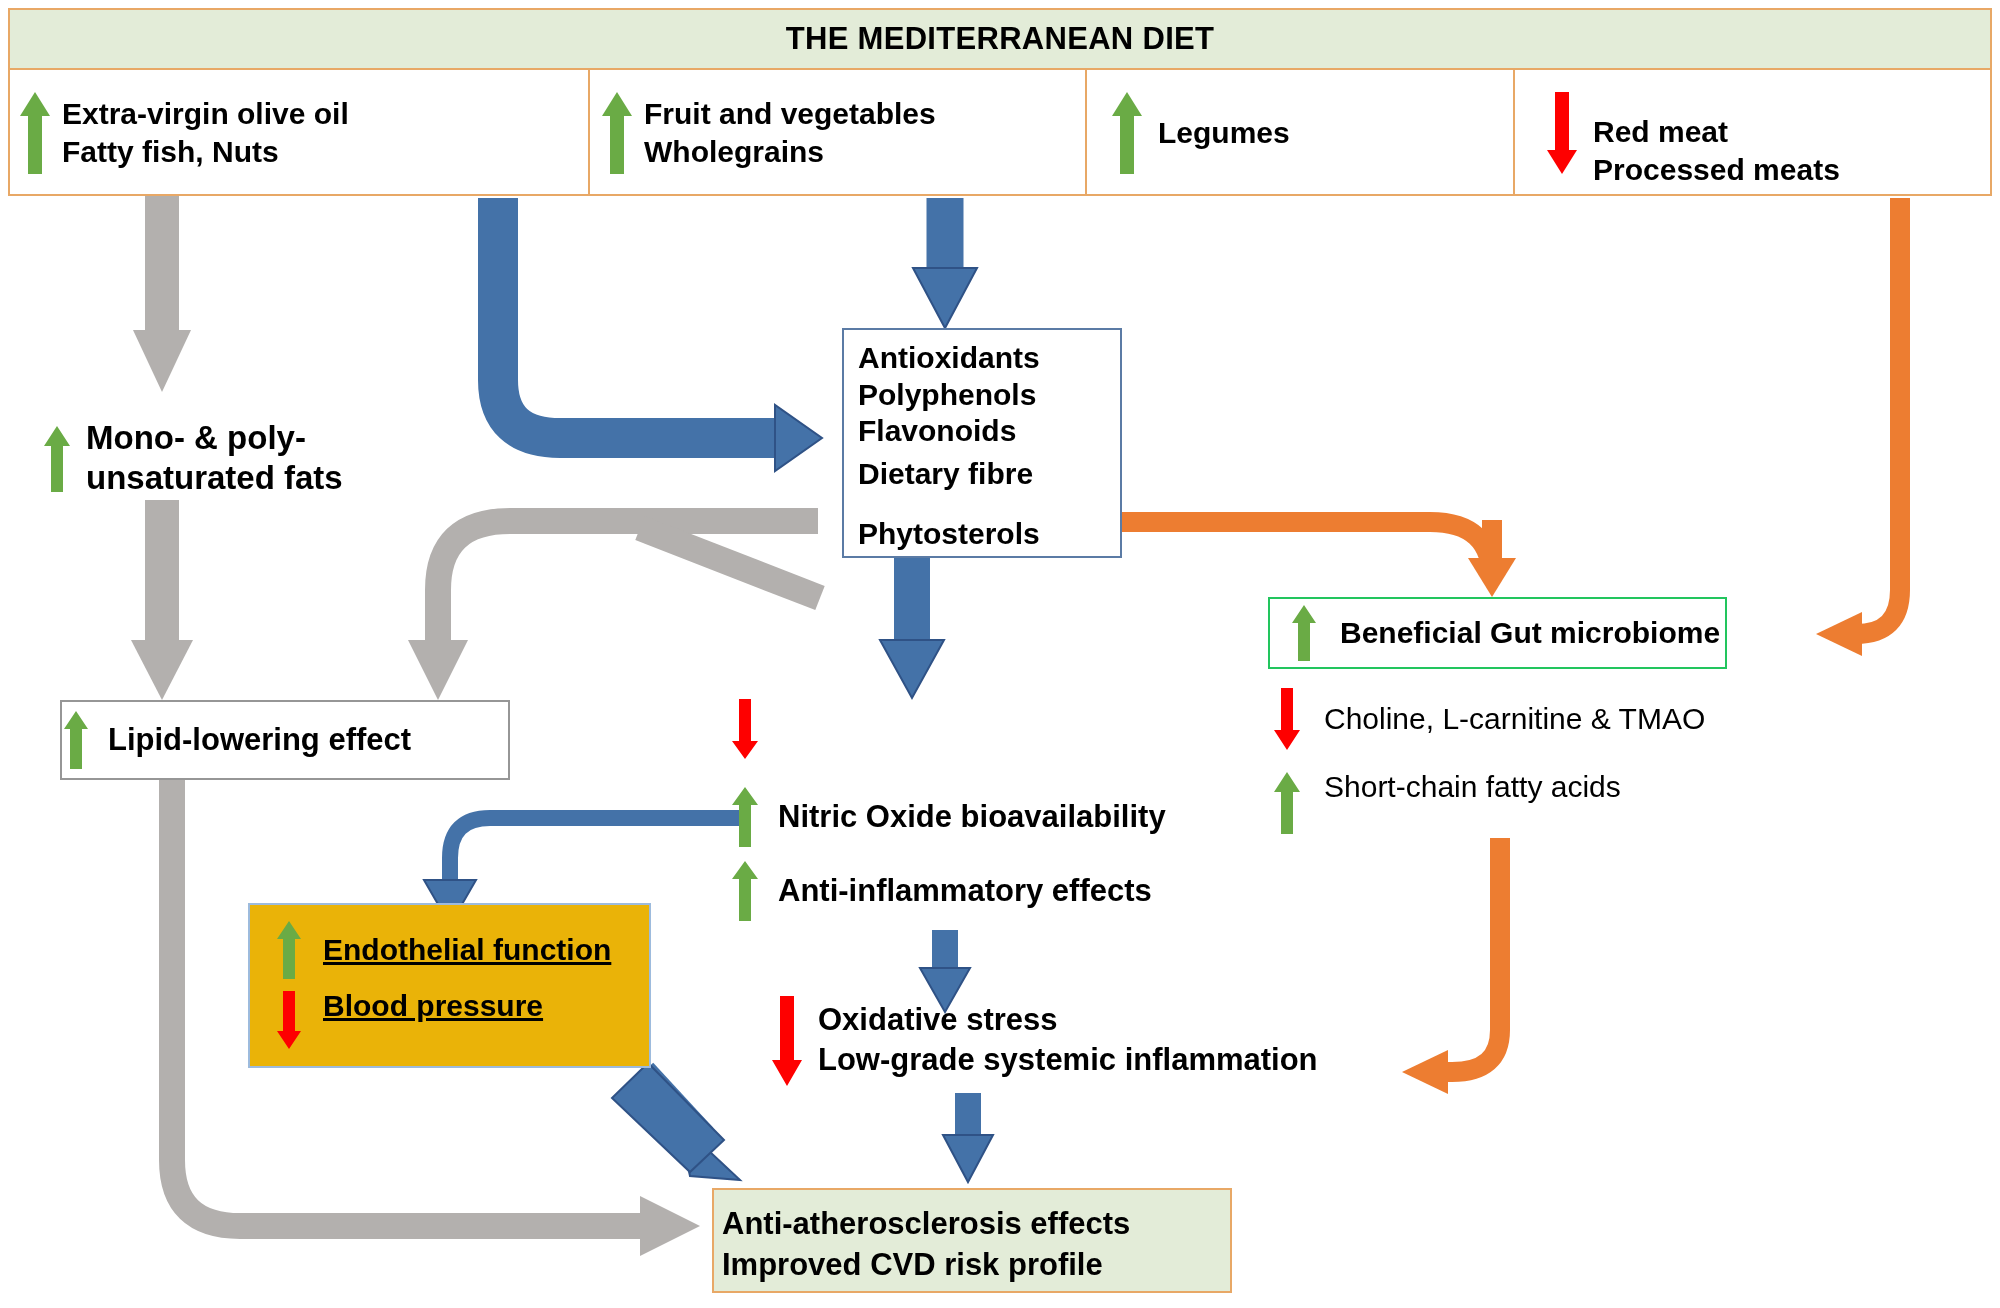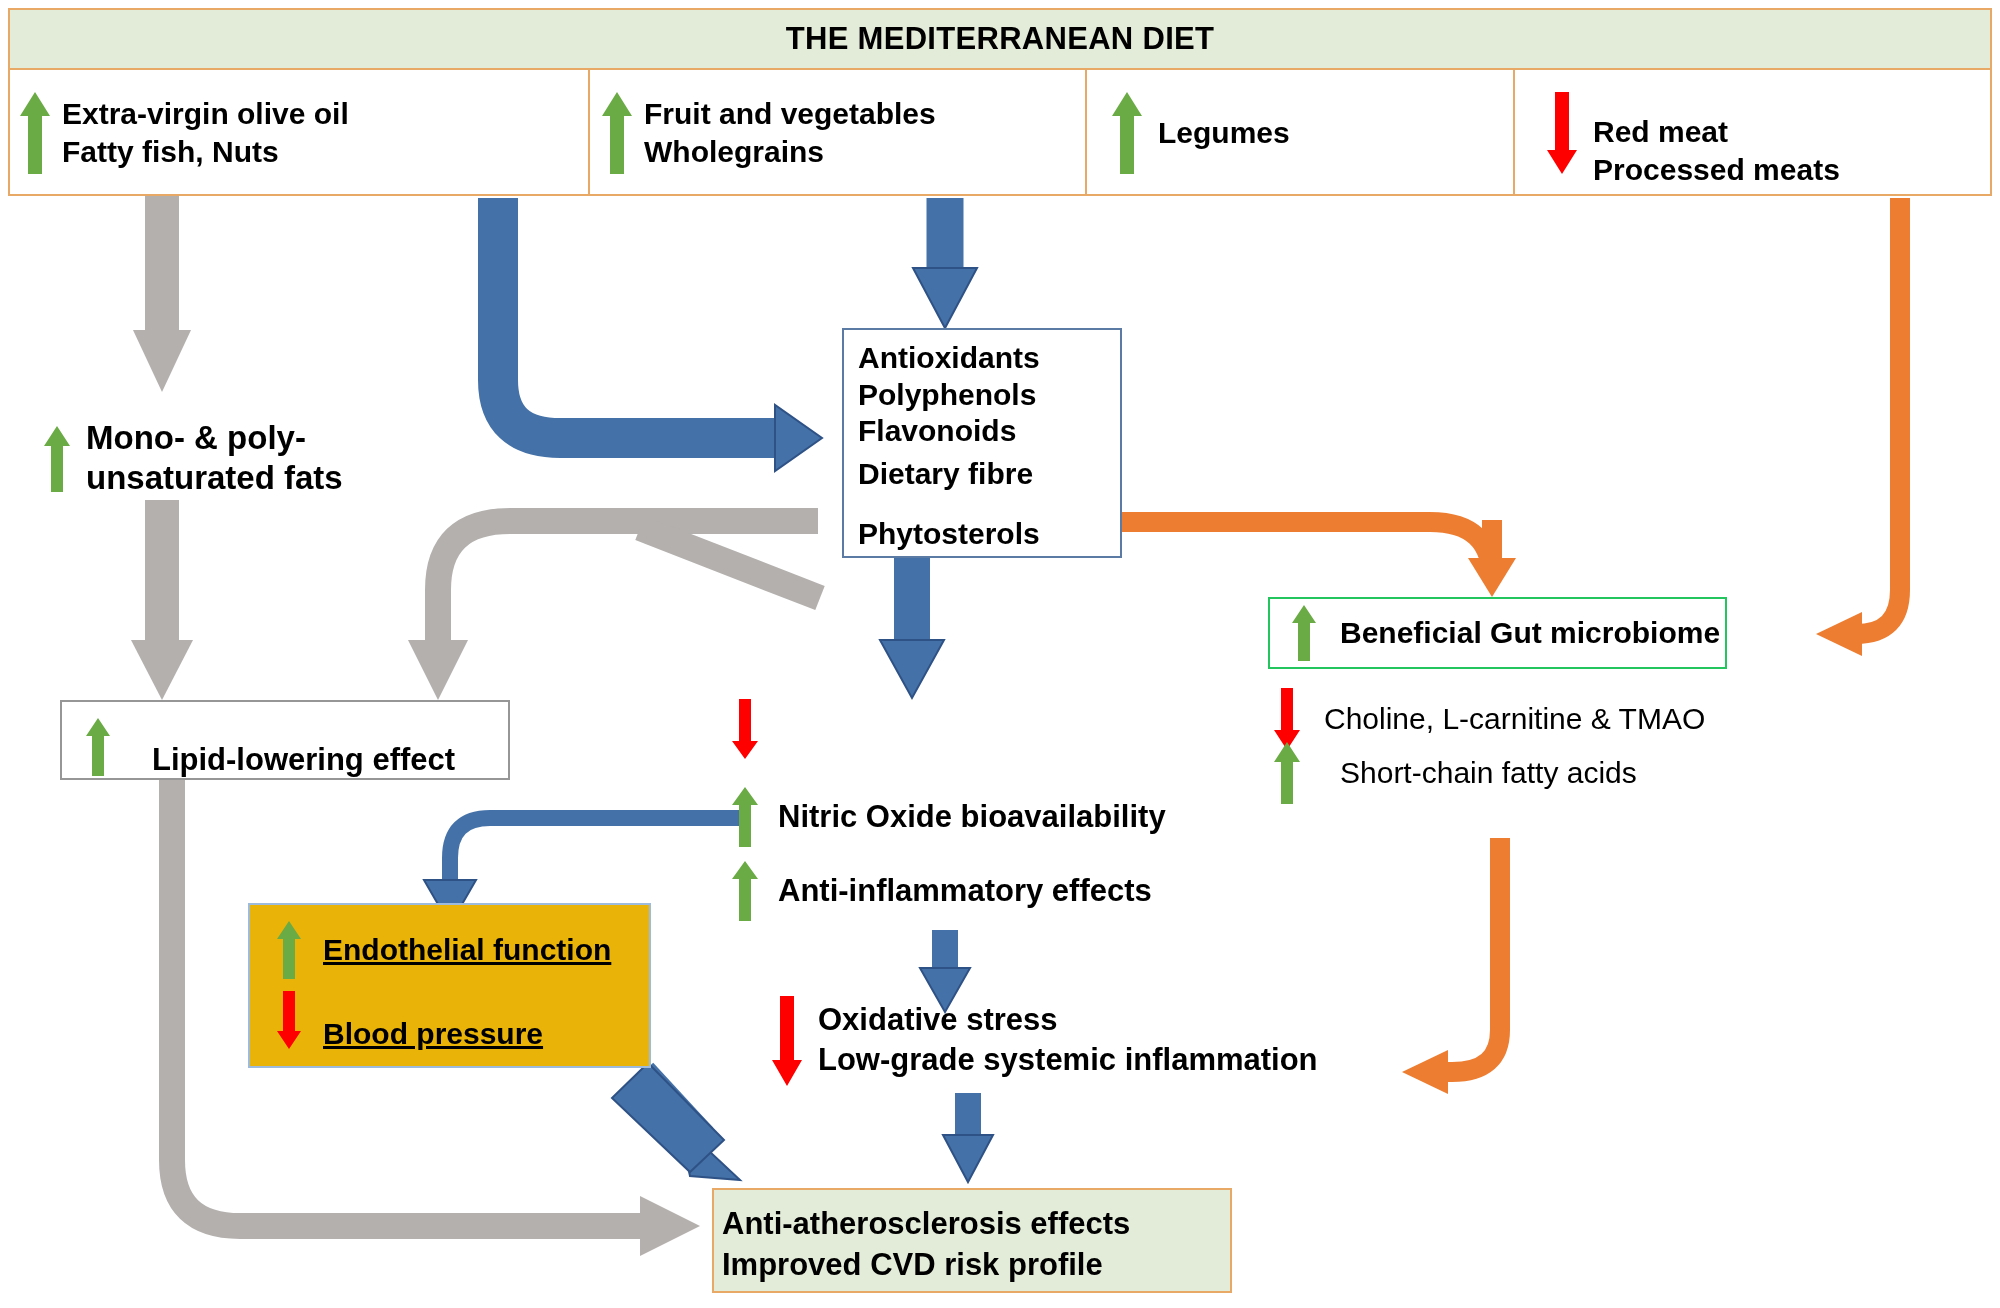--- a/index.html
+++ b/index.html
@@ -196,40 +196,40 @@
 
   <div class="box" id="box-antiox">
     <span class="node-txt" style="left:14px;top:10px;font-size:30px;">Antioxidants
 Polyphenols
 Flavonoids</span>
     <span class="node-txt" style="left:14px;top:126px;font-size:30px;">Dietary fibre</span>
     <span class="node-txt" style="left:14px;top:186px;font-size:30px;">Phytosterols</span>
   </div>
 
   <div class="box" id="box-lipid">
-    <div style="display:flex;align-items:flex-end;height:100%;padding-left:22px;gap:22px;">
+    <div style="display:flex;align-items:center;height:100%;">
       <span class="garr">
         <svg width="28" height="62" viewBox="0 0 28 62">
             <path d="M14,2 L26,20 L20,20 L20,60 L8,60 L8,20 L2,20 z" fill="#6aab45"></path>
           </svg>
       </span>
       <span style="margin-left:18px;font-size:31px;font-weight:bold;">Lipid-lowering effect</span>
     </div>
   </div>
 
   <div class="box" id="box-endo">
     <div style="display:flex;align-items:center;padding:14px 0 0 25px;">
       <span class="garr">
         <svg width="28" height="62" viewBox="0 0 28 62">
             <path d="M14,2 L26,20 L20,20 L20,60 L8,60 L8,20 L2,20 z" fill="#6aab45"></path>
           </svg>
       </span>
       <span style="margin-left:20px;font-size:30px;font-weight:bold;">Endothelial function</span>
     </div>
-    <div style="display:flex;align-items:flex-end;padding:8px 0 0 25px;">
+    <div style="display:flex;align-items:flex-start;padding:8px 0 0 25px;">
       <span class="rarr">
         <svg width="28" height="62" viewBox="0 0 28 62">
             <path d="M14,60 L2,42 L8,42 L8,2 L20,2 L20,42 L26,42 z" fill="#fe0000"></path>
           </svg>
       </span>
       <span style="margin-left:20px;font-size:30px;font-weight:bold;">Blood pressure</span>
     </div>
   </div>
 
   <div class="box" style="left:730px;top:700px;width:560px;height:58px;display:flex;align-items:center;">
@@ -281,21 +281,21 @@
 
   <div class="box" style="left:1272px;top:688px;width:620px;height:62px;display:flex;align-items:center;">
     <span class="rarr">
       <svg width="30" height="66" viewBox="0 0 30 66">
           <path d="M15,64 L2,44 L9,44 L9,2 L21,2 L21,44 L28,44 z" fill="#fe0000"></path>
         </svg>
     </span>
     <span class="plain" style="margin-left:22px;font-size:30px;">Choline, L-carnitine &amp; TMAO</span>
   </div>
 
-  <div class="box" style="left:1272px;top:742px;width:620px;height:62px;display:flex;align-items:center;gap:16px;">
+  <div class="box" style="left:1272px;top:770px;width:620px;height:62px;display:flex;align-items:flex-start;">
     <span class="garr">
       <svg width="30" height="66" viewBox="0 0 30 66">
           <path d="M15,2 L28,22 L21,22 L21,64 L9,64 L9,22 L2,22 z" fill="#6aab45"></path>
         </svg>
     </span>
     <span class="plain" style="margin-left:22px;font-size:30px;">Short-chain fatty acids</span>
   </div>
 
   <div class="box" id="box-final">
     <span class="node-txt" style="left:8px;top:14px;font-size:31px;line-height:1.32;">Anti-atherosclerosis effects

